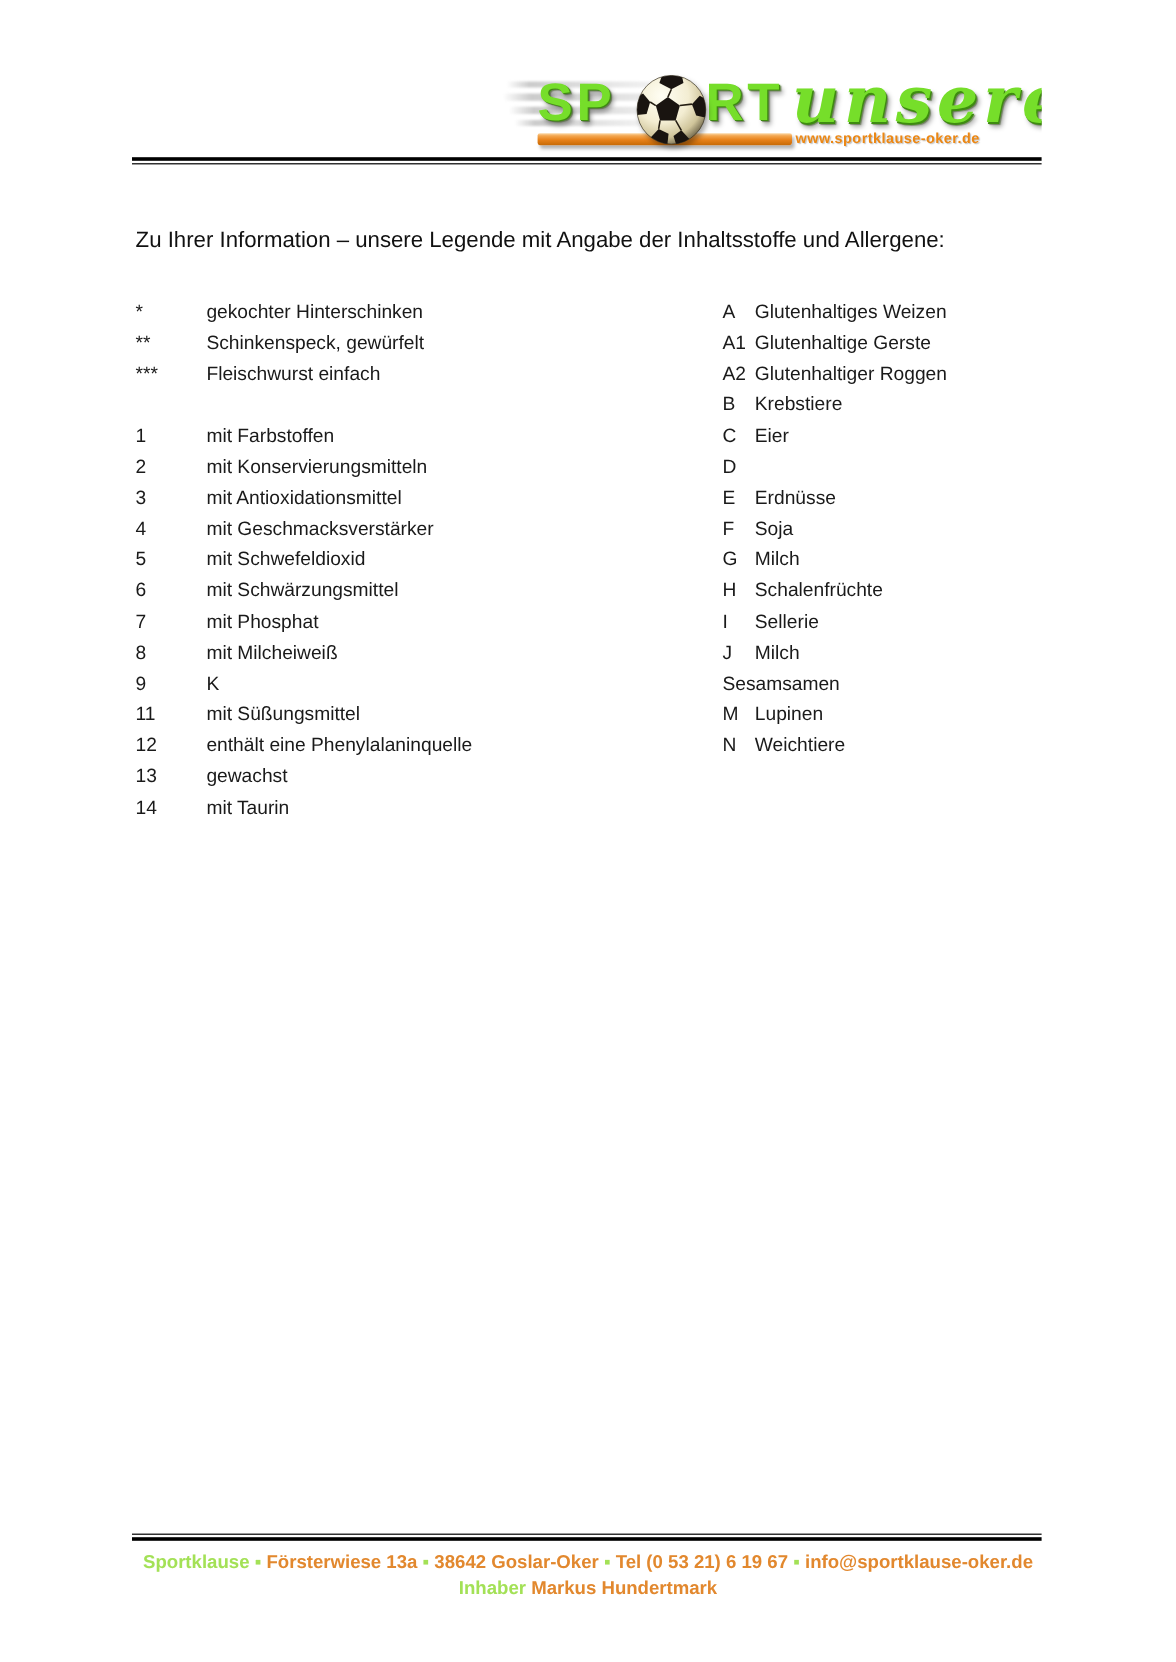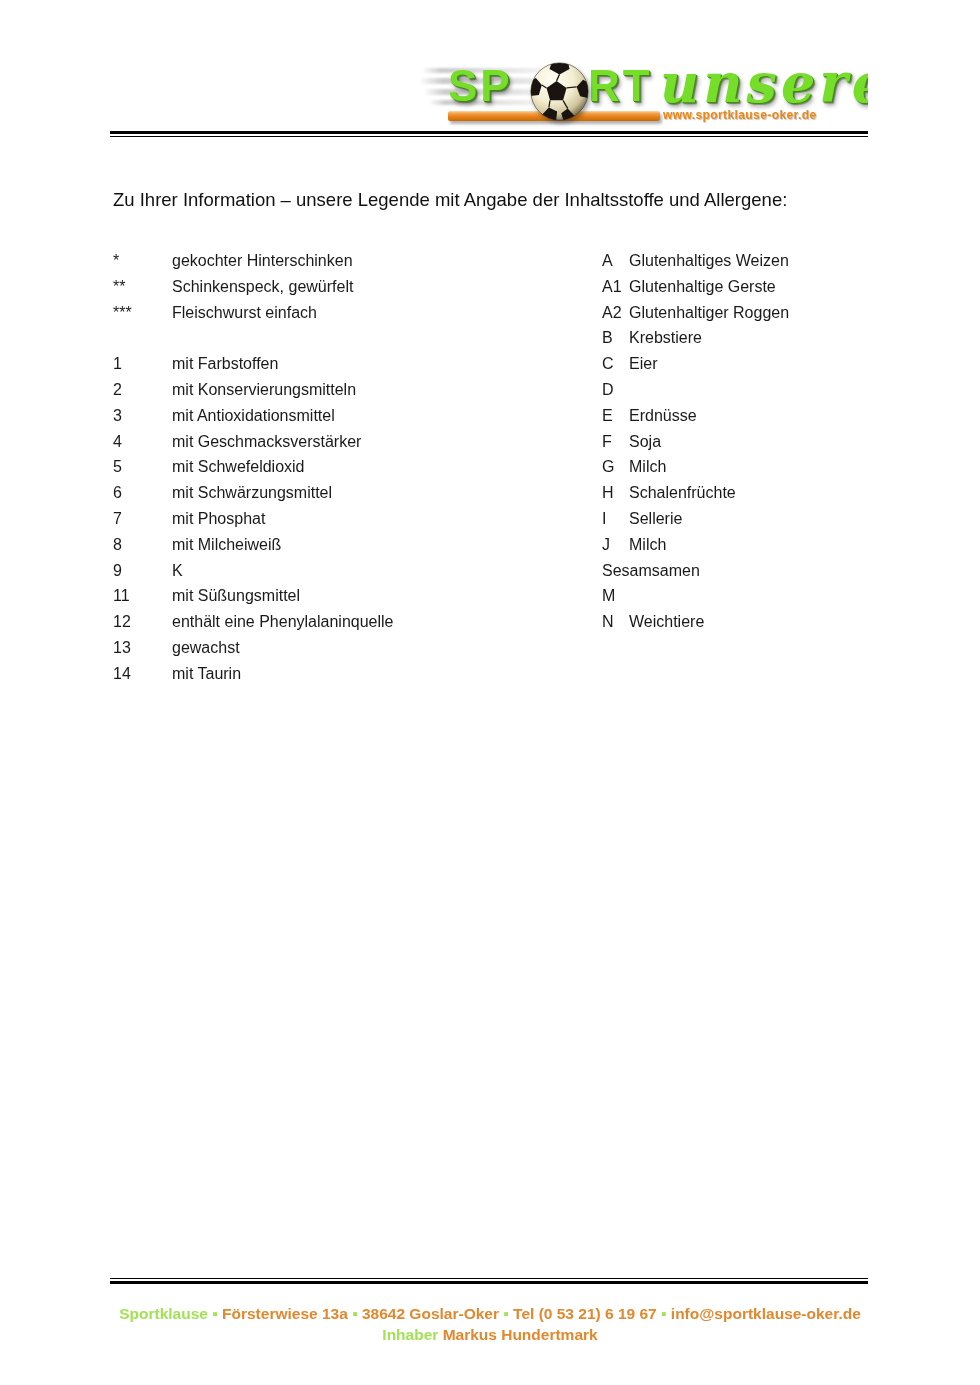--- a/index.html
+++ b/index.html
@@ -55,21 +55,21 @@
 
   
   .legend{position:absolute;left:113px;top:248px;width:755px;}
   .legend-row{display:grid;grid-template-columns:59px 430px 27px auto;
     font-size:16px;line-height:25.8px;}
   .legend-row .cell{white-space:nowrap;overflow:visible;}
 
   
   .footer{position:absolute;left:110px;top:1278px;width:760px;}
   .footer-line{margin:0;text-align:center;font-size:15.5px;font-weight:bold;line-height:21px;white-space:nowrap;}
-  .footer-line.first{margin-top:19px;}
+  .footer-line.first{margin-top:8px;}
   .green{color:var(--footer-green);}
   .orange{color:var(--footer-orange);}
 </style>
 </head>
 <body>
 
 <div class="page">
 
   <div class="logo">
     <div class="streak s1"></div>
@@ -209,20 +209,21 @@
         <span class="cell code l-code">9</span>
         <span class="cell code r-code">K</span>
         <span class="cell label r-label">Sesamsamen</span>
       </div>
 
 
       <div class="legend-row">
         <span class="cell code l-code">11</span>
         <span class="cell label l-label">mit Süßungsmittel</span>
         <span class="cell code r-code">M</span>
+        <span class="cell label r-label">Lupinen</span>
       </div>
 
       <div class="legend-row">
         <span class="cell code l-code">12</span>
         <span class="cell label l-label">enthält eine Phenylalaninquelle</span>
         <span class="cell code r-code">N</span>
         <span class="cell label r-label">Weichtiere</span>
       </div>
 
       <div class="legend-row">

